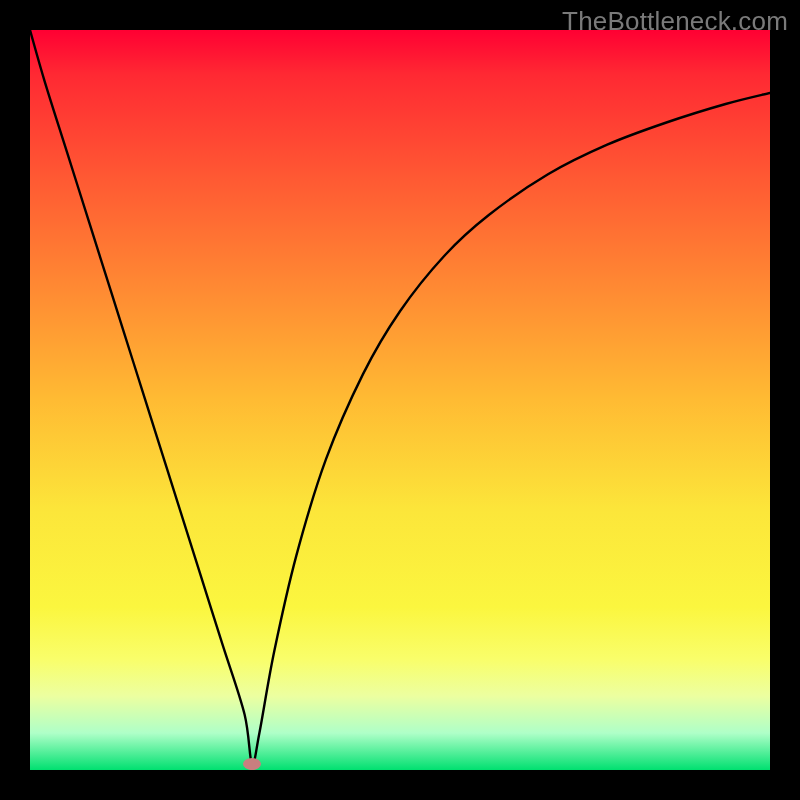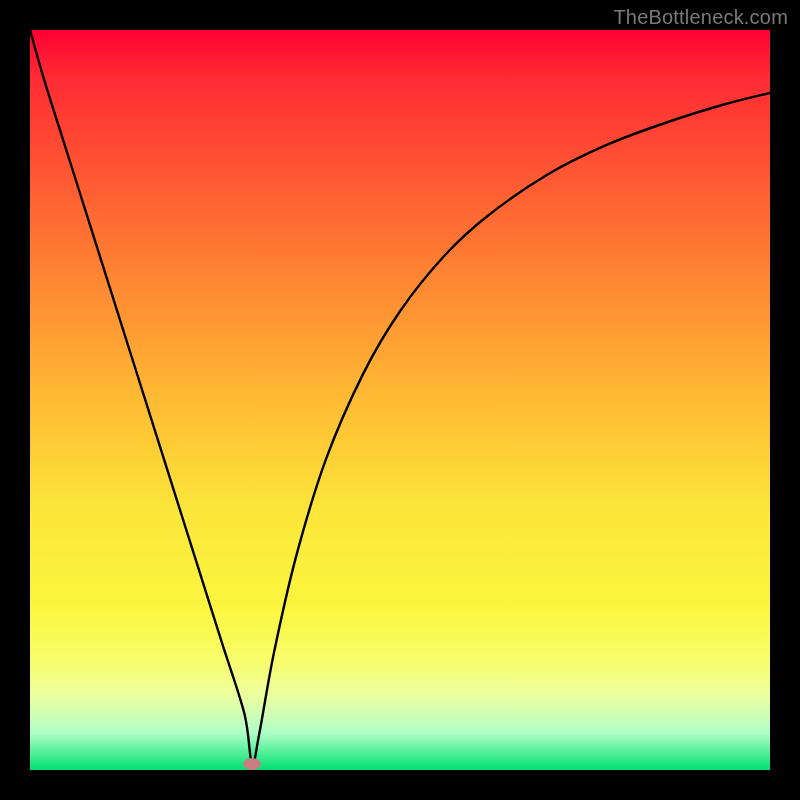--- a/index.html
+++ b/index.html
@@ -38,21 +38,21 @@
       #ecffa0 90%,
       #afffc8 95%,
       #00e070 100%
     );
   }
   .watermark {
     position: absolute;
     top: 6px;
     right: 12px;
     color: #7a7a7a;
-    font-size: 20px;
+    font-size: 26px;
     font-weight: 500;
     letter-spacing: 0.2px;
     user-select: none;
   }
   svg.curve {
     position: absolute;
     left: 30px;
     top: 30px;
     width: 740px;
     height: 740px;

